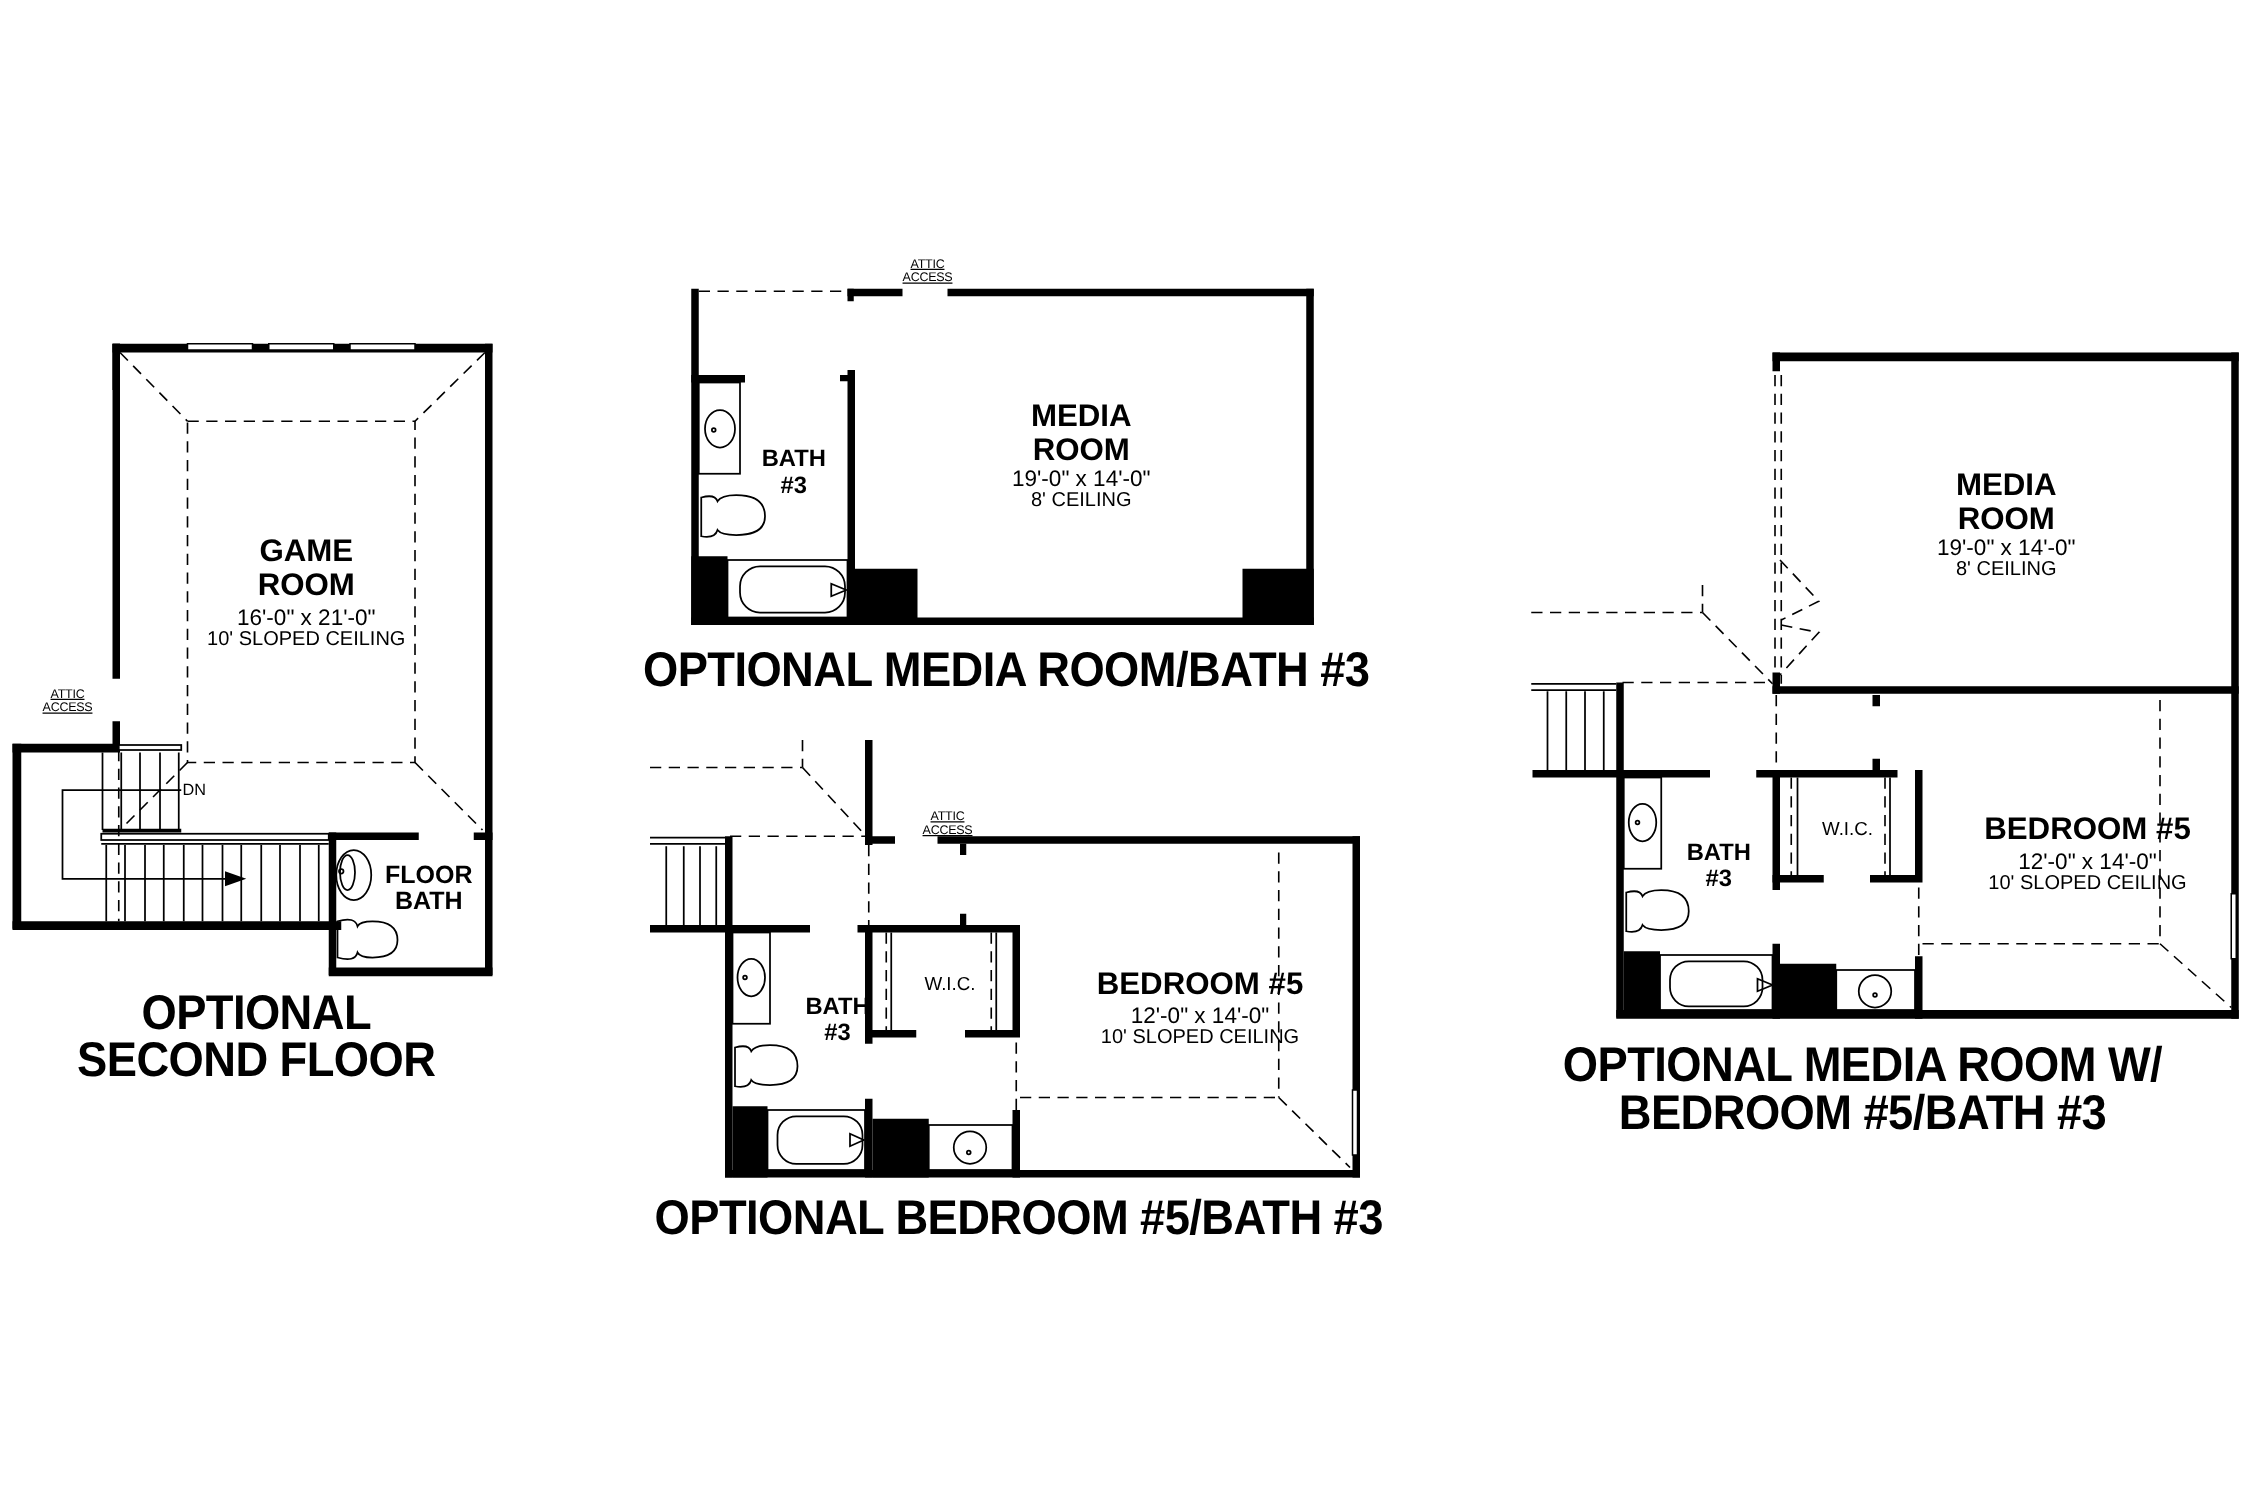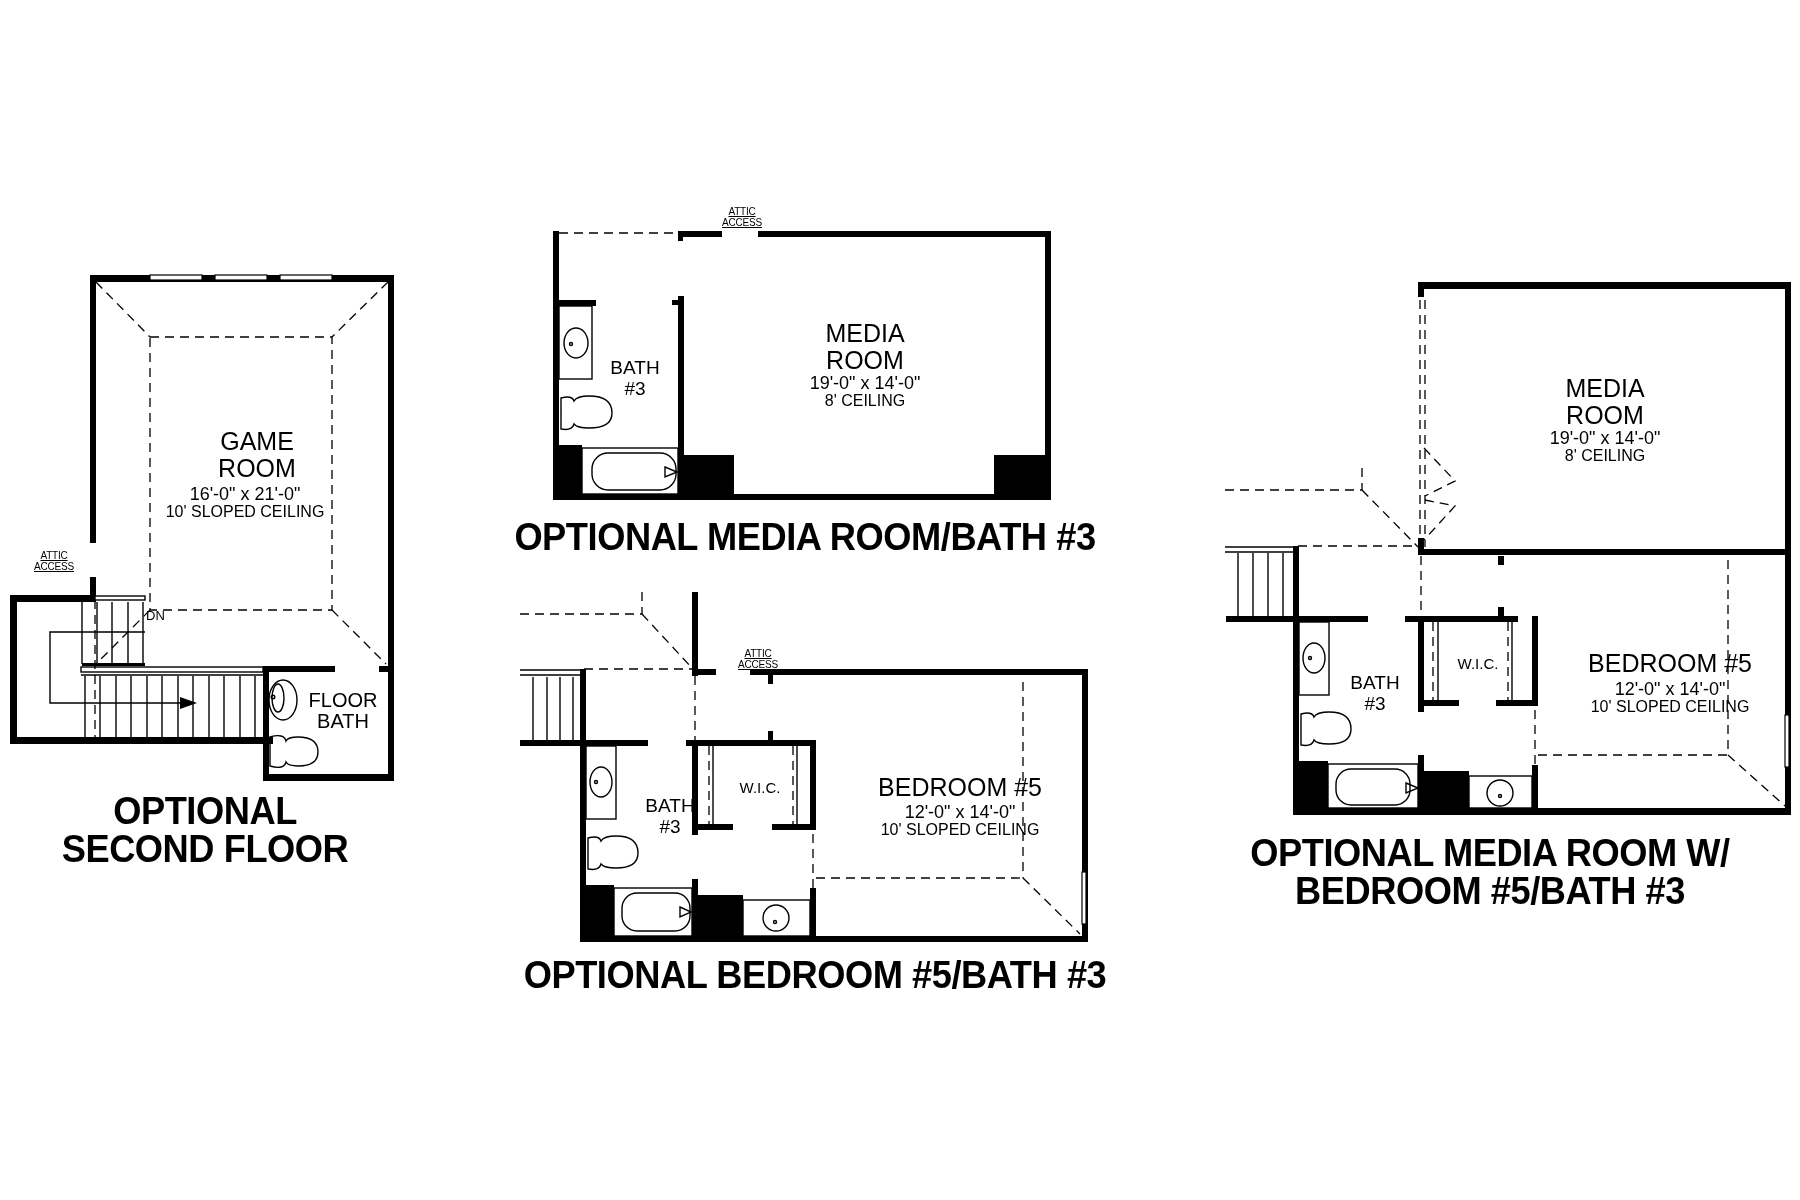--- a/index.html
+++ b/index.html
@@ -4,21 +4,21 @@
 <style>
   html, body { margin: 0; padding: 0; background: #ffffff; }
   body { width: 1800px; height: 1200px; overflow: hidden; position: relative; font-family: "Liberation Sans", sans-serif; }
   svg { position: absolute; left: 0; top: 0; }
   .wall { fill: #000000; }
   .thin { stroke: #000000; stroke-width: 1.4; fill: none; }
   .thinw { stroke: #000000; stroke-width: 1.4; fill: #ffffff; }
   .dash { stroke: #000000; stroke-width: 1.3; fill: none; stroke-dasharray: 9 6; }
   .win { fill: #ffffff; stroke: #000000; stroke-width: 1.2; }
   .lbl { position: absolute; color: #000; text-align: center; white-space: nowrap; line-height: 1; }
-  .room-name { font-weight: normal; font-size: 25px; line-height: 27px; }
+  .room-name { font-weight: bold; font-size: 25px; line-height: 27px; }
   .room-dim { font-size: 18px; line-height: 18px; }
   .room-ceil { font-size: 16px; line-height: 16px; }
   .small { font-size: 10px; line-height: 11px; letter-spacing: -0.2px; text-decoration: underline; }
   .title { font-weight: bold; font-size: 39px; line-height: 38px; letter-spacing: -0.5px; transform: scaleX(0.93); transform-origin: center top; }
   .wic { font-size: 15px; }
 </style>
 </head>
 <body>
 
 <svg width="1800" height="1200" viewBox="0 0 1800 1200">
@@ -230,31 +230,31 @@
     <circle class="thin" cx="1500" cy="796" r="1.5"></circle>
 
     <line class="dash" x1="1728" y1="560" x2="1728" y2="755"></line>
     <line class="dash" x1="1538" y1="755" x2="1728" y2="755"></line>
     <line class="dash" x1="1728" y1="755" x2="1785" y2="806"></line>
     <rect class="win" x="1785" y="715" width="4" height="52"></rect>
   </g>
 </svg>
 
 <div class="lbl">
-  <div class="lbl room-name" style="left:182px;top:428px;width:150px;">
+  <div class="lbl room-name" style="left:170px;top:428px;width:150px;">
     <div>GAME</div>
     <div>ROOM</div>
   </div>
   <div class="lbl room-dim" style="left:145px;top:485px;width:200px;">16'-0" x 21'-0"</div>
   <div class="lbl room-ceil" style="left:145px;top:504px;width:200px;">10' SLOPED CEILING</div>
   <div class="lbl small" style="left:26px;top:550px;width:56px;">
     <div>ATTIC</div>
     <div>ACCESS</div>
   </div>
-  <div class="lbl" style="left:146px;top:609px;font-size:13px;">DN</div>
+  <div class="lbl" style="left:146px;top:625px;font-size:13px;">DN</div>
   <div class="lbl room-name" style="left:305px;top:690px;width:76px;font-size:20px;line-height:21px;">
     <div>FLOOR</div>
     <div>BATH</div>
   </div>
   <div class="lbl title" style="left:20px;top:792px;width:370px;">
     <div>OPTIONAL</div>
     <div>SECOND FLOOR</div>
   </div>
 </div>
 

